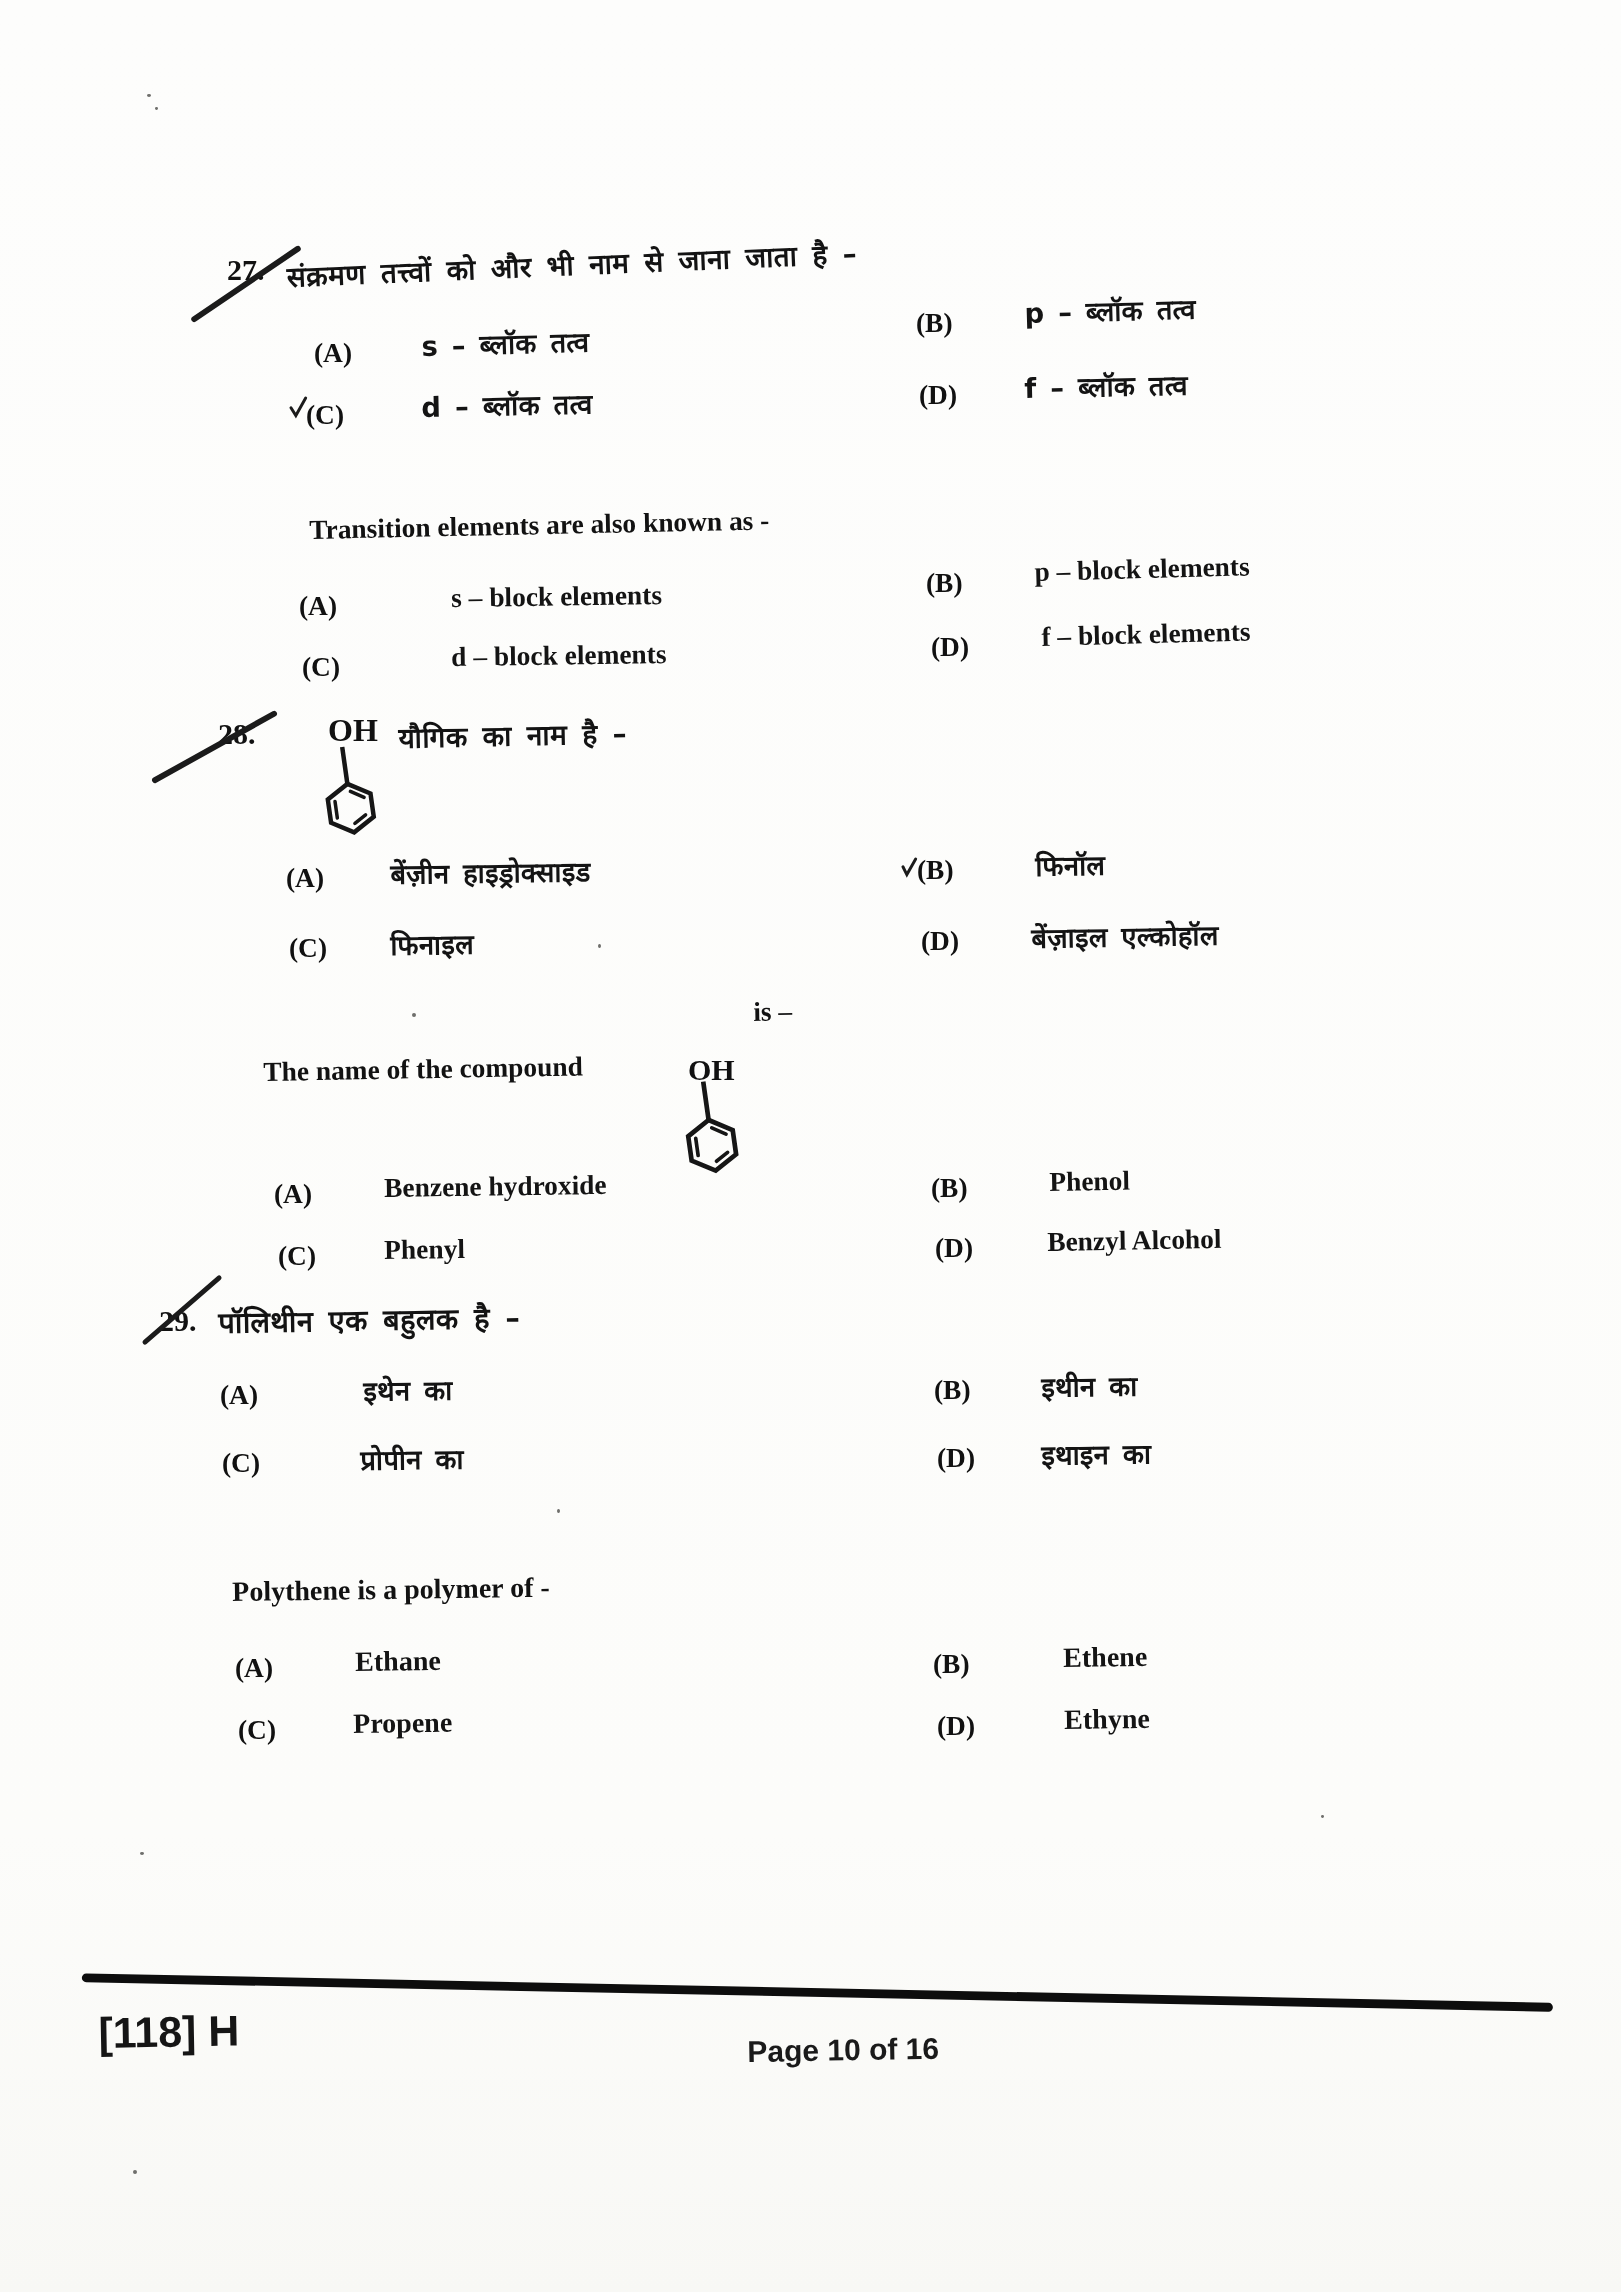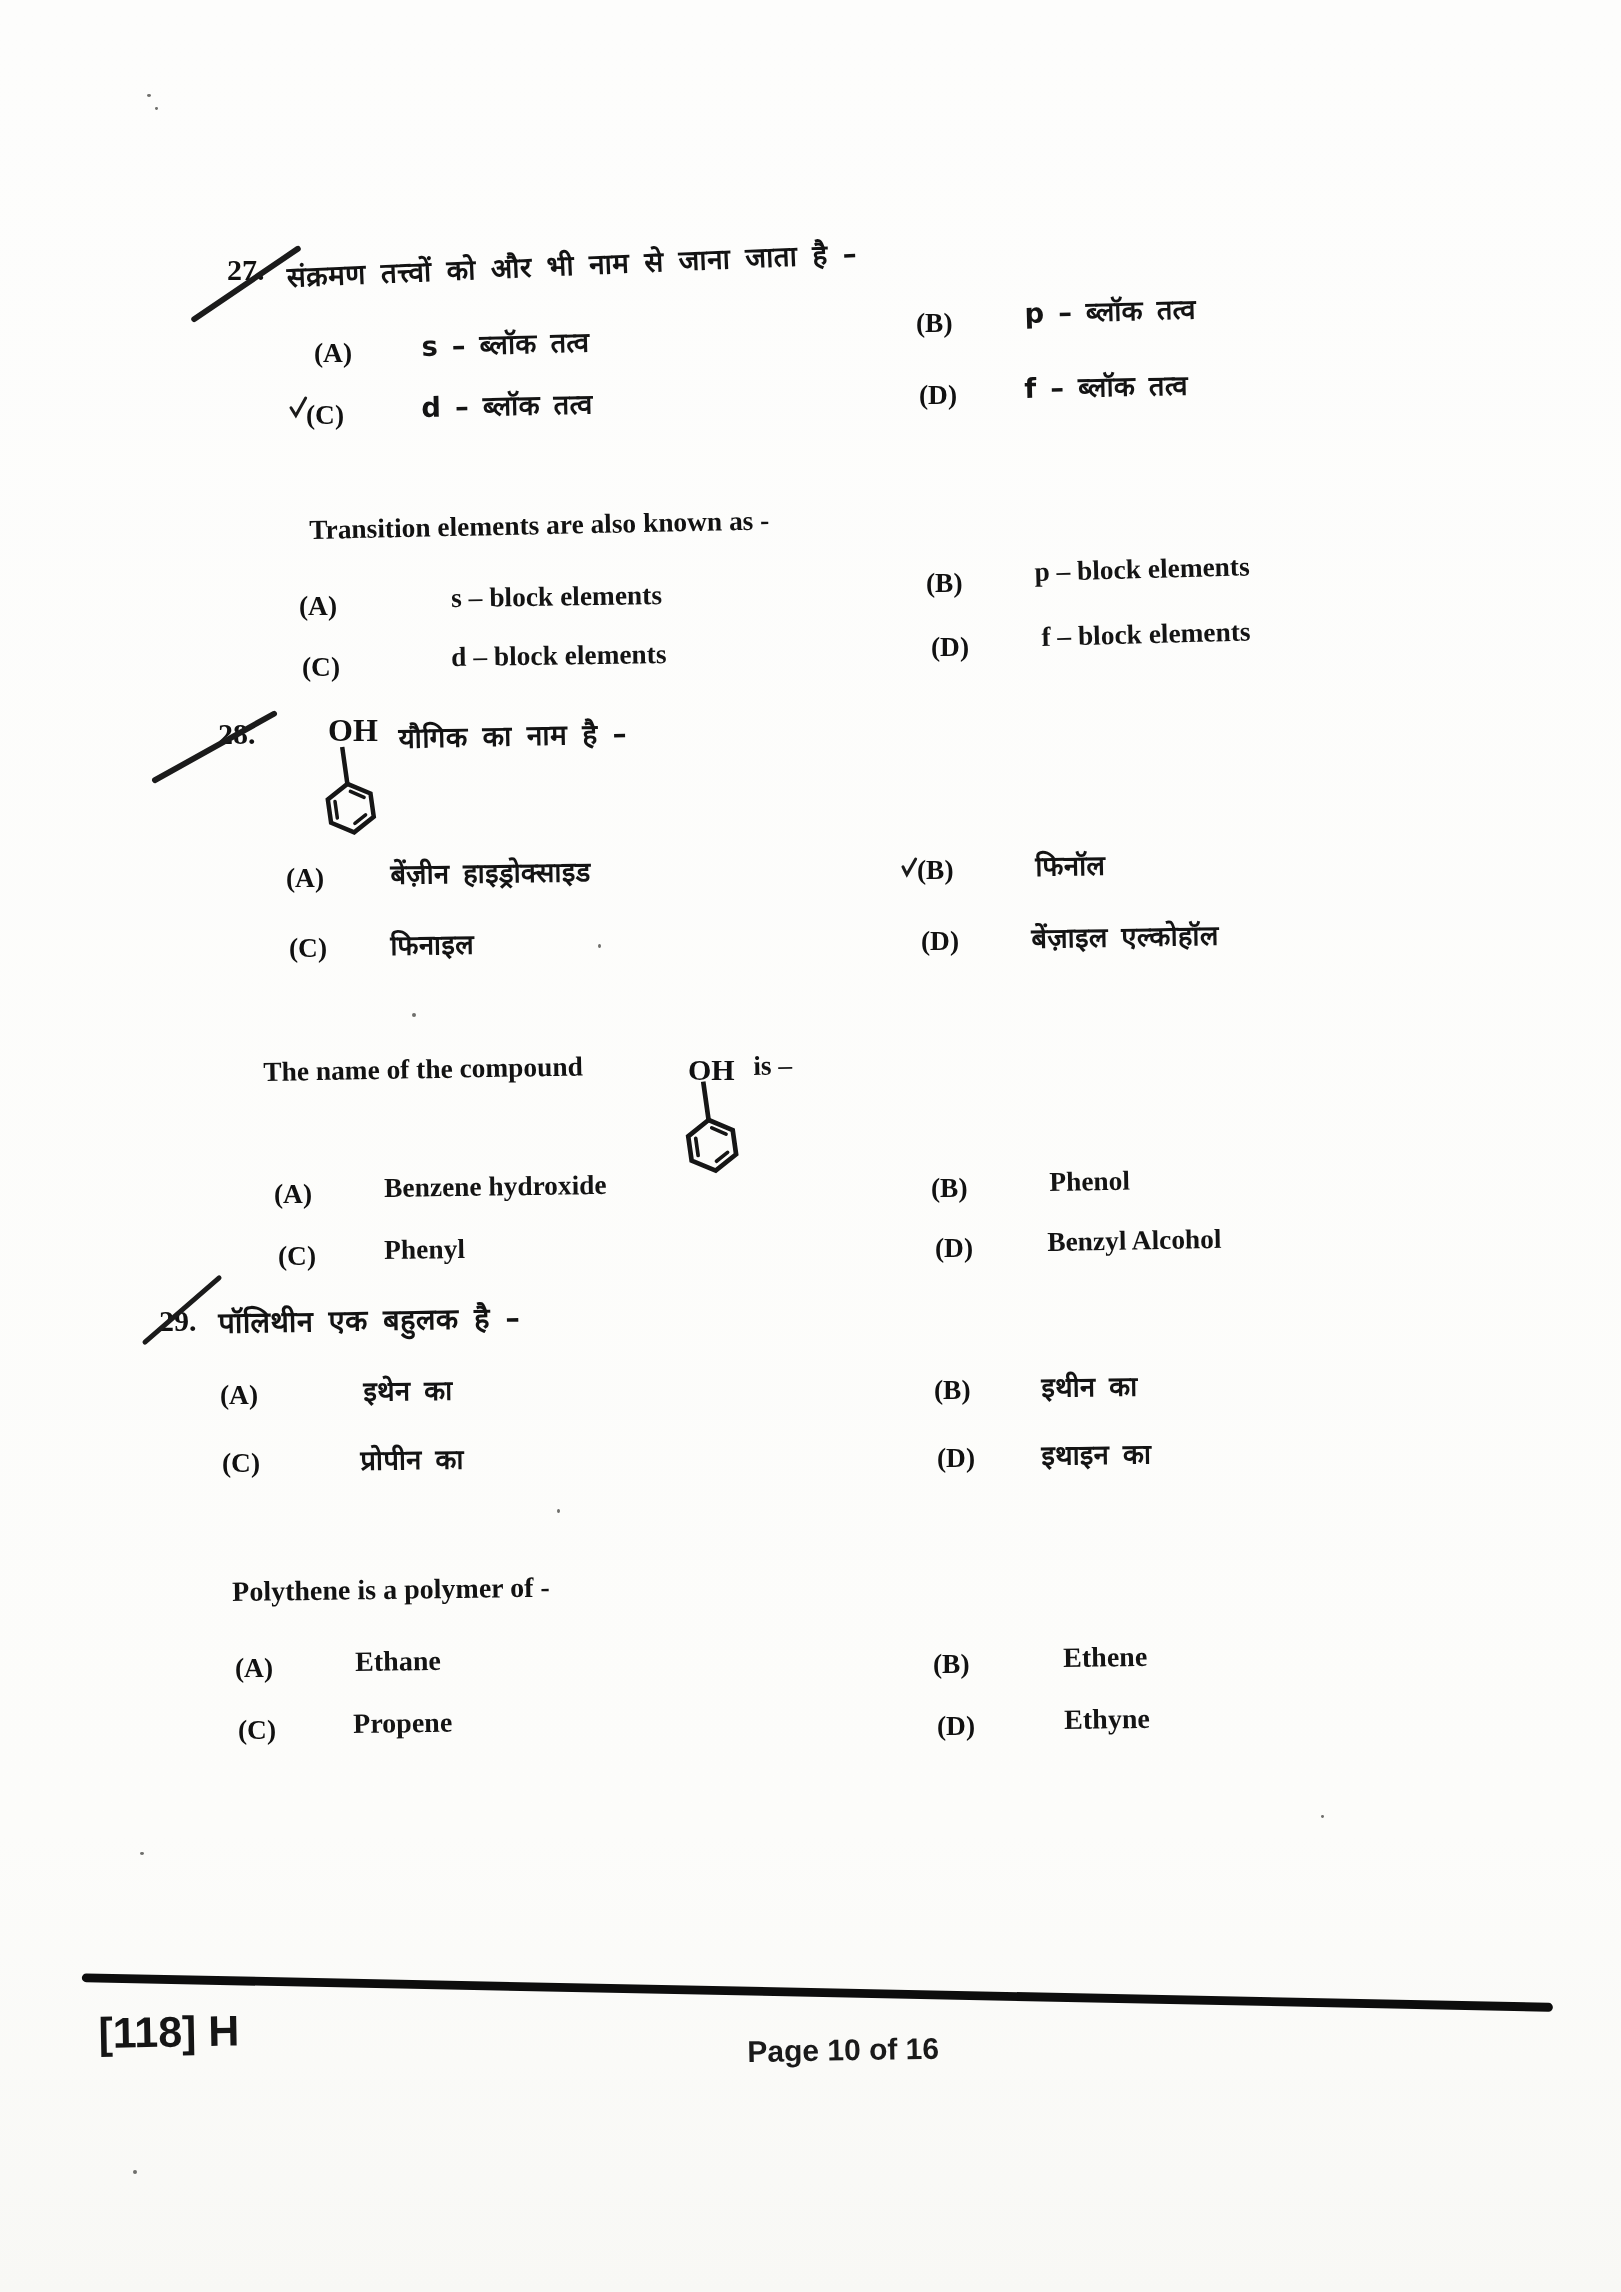--- a/index.html
+++ b/index.html
@@ -105,21 +105,21 @@
   <span class="abs hi-opt r10" style="left:1035px;top:847px;">फिनॉल</span>
 
   <span class="abs optlab" style="left:289px;top:933px;">(C)</span>
   <span class="abs hi-opt r08" style="left:390px;top:926px;">फिनाइल</span>
 
   <span class="abs optlab" style="left:921px;top:926px;">(D)</span>
   <span class="abs hi-opt r10" style="left:1031px;top:919px;">बेंज़ाइल एल्कोहॉल</span>
 
   <span class="abs en r10" style="left:263px;top:1057px;">The name of the compound</span>
   <span class="abs oh" style="left:688px;top:1053px;font-size:30px;">OH</span>
-  <span class="abs en r10" style="left:753px;top:1051px;">is –</span>
+  <span class="abs en r10" style="left:753px;top:997px;">is –</span>
   <svg class="abs" style="left:672px;top:1086px;transform:rotate(-8deg);" width="61" height="98" viewBox="0 0 56 96">
     <line class="ring" x1="29" y1="0" x2="29" y2="38"></line>
     <polygon class="ring" points="29,38 51,51 51,75 29,88 7,75 7,51"></polygon>
     <line class="ring" style="stroke-width:3.6" x1="14" y1="54" x2="14" y2="71"></line>
     <line class="ring" style="stroke-width:3.6" x1="31" y1="46" x2="44" y2="54"></line>
     <line class="ring" style="stroke-width:3.6" x1="43" y1="72" x2="31" y2="79"></line>
   </svg>
 
   <span class="abs optlab" style="left:274px;top:1179px;">(A)</span>
   <span class="abs en-opt r08" style="left:384px;top:1173px;">Benzene hydroxide</span>

